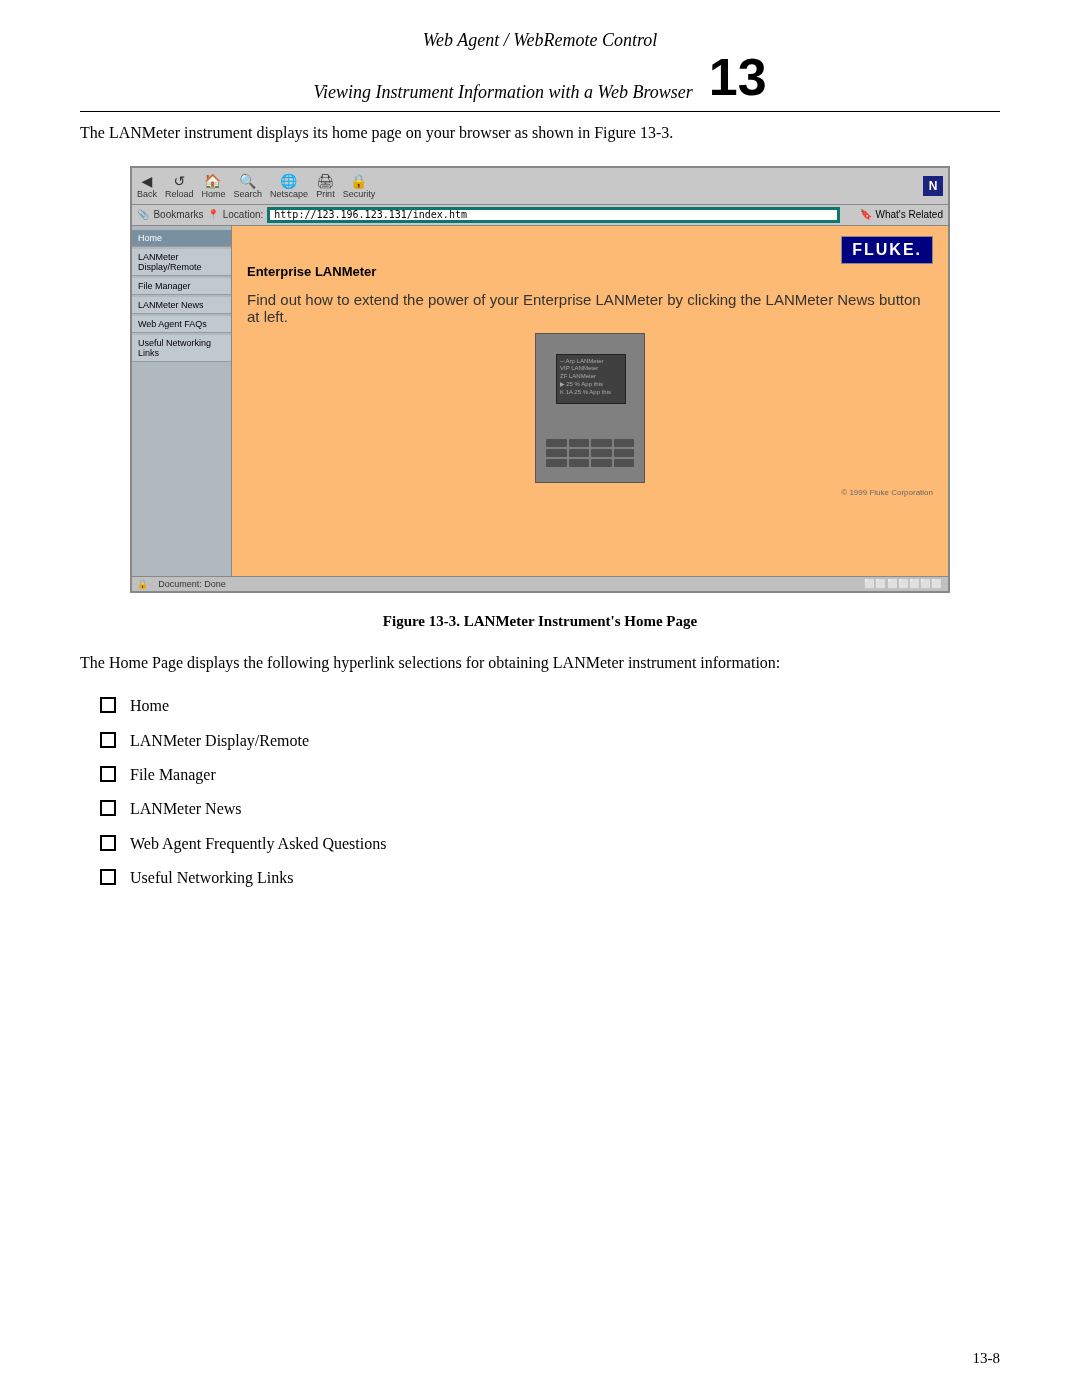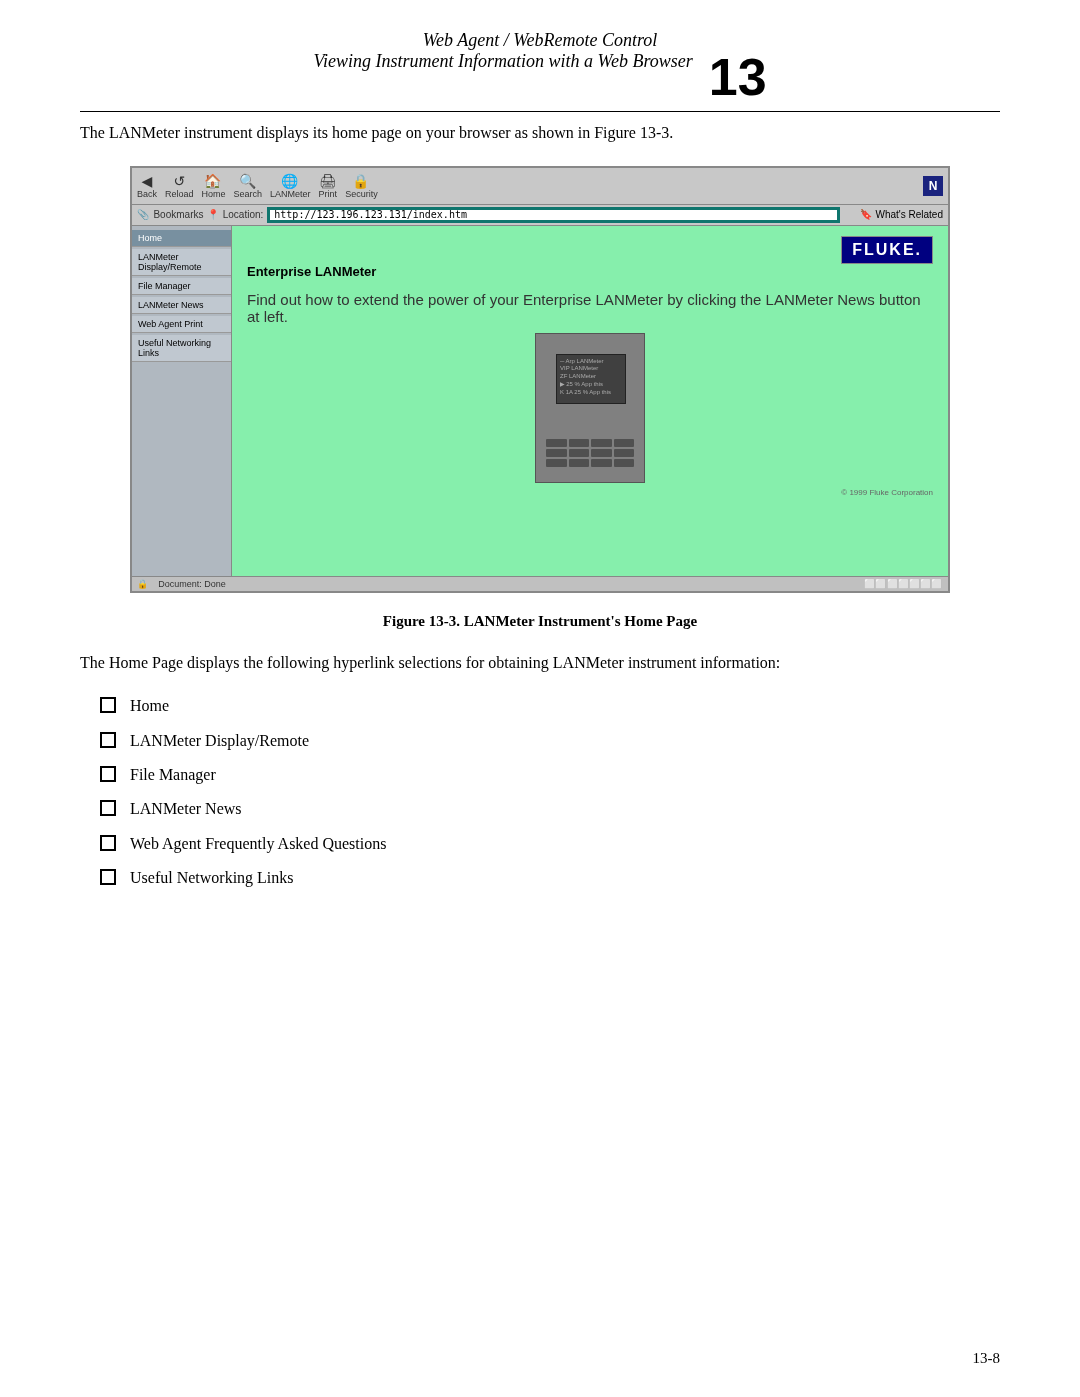--- a/index.html
+++ b/index.html
@@ -34,21 +34,21 @@
       font-style: italic;
       font-size: 18px;
       font-family: Times New Roman, serif;
     }
 
     .chapter-title-line2 {
       font-style: italic;
       font-size: 18px;
       font-family: Times New Roman, serif;
       display: flex;
-      align-items: flex-start;
+      align-items: flex-end;
       justify-content: center;
       gap: 12px;
     }
 
     .chapter-number {
       font-style: normal;
       font-size: 52px;
       font-weight: bold;
       font-family: Arial, sans-serif;
       line-height: 1;
@@ -151,21 +151,21 @@
     }
 
     .sidebar-item-nav.active {
       background: #7890a0;
       color: #fff;
     }
 
     .browser-main {
       flex: 1;
       padding: 10px 15px;
-      background: #86efac;
+      background: #fdba74;
     }
 
     .fluke-logo {
       float: right;
       background: #000080;
       color: #ffffff;
       padding: 4px 10px;
       font-family: Arial, sans-serif;
       font-size: 16px;
       font-weight: bold;
@@ -329,21 +329,21 @@
         <div class="toolbar-icon-item">
           <span>🏠</span>
             <span>Home</span>
         </div>
         <div class="toolbar-icon-item">
           <span>🔍</span>
             <span>Search</span>
         </div>
         <div class="toolbar-icon-item">
           <span>🌐</span>
-            <span>LANMeter</span>
+            <span>Netscape</span>
         </div>
         <div class="toolbar-icon-item">
           <span>🖨</span>
             <span>Print</span>
         </div>
         <div class="toolbar-icon-item">
           <span>🔒</span>
             <span>Security</span>
         </div>
       </div>
@@ -360,21 +360,21 @@
       <span style="font-size:10px;margin-left:16px;">🔖 What's Related</span>
     </div>
 
     <div class="browser-content">
 
       <div class="browser-sidebar">
         <div class="sidebar-item-nav active">Home</div>
         <div class="sidebar-item-nav">LANMeter Display/Remote</div>
         <div class="sidebar-item-nav">File Manager</div>
         <div class="sidebar-item-nav">LANMeter News</div>
-        <div class="sidebar-item-nav">Web Agent Print</div>
+        <div class="sidebar-item-nav">Web Agent FAQs</div>
         <div class="sidebar-item-nav">Useful Networking Links</div>
       </div>
 
       <div class="browser-main">
         <div class="fluke-logo">FLUKE.</div>
         <div class="enterprise-title">Enterprise LANMeter</div>
         <div class="enterprise-desc">Find out how to extend the power of your Enterprise LANMeter by clicking the LANMeter News button at left.</div>
 
         <div class="device-image-placeholder">
           <div class="device-screen">

